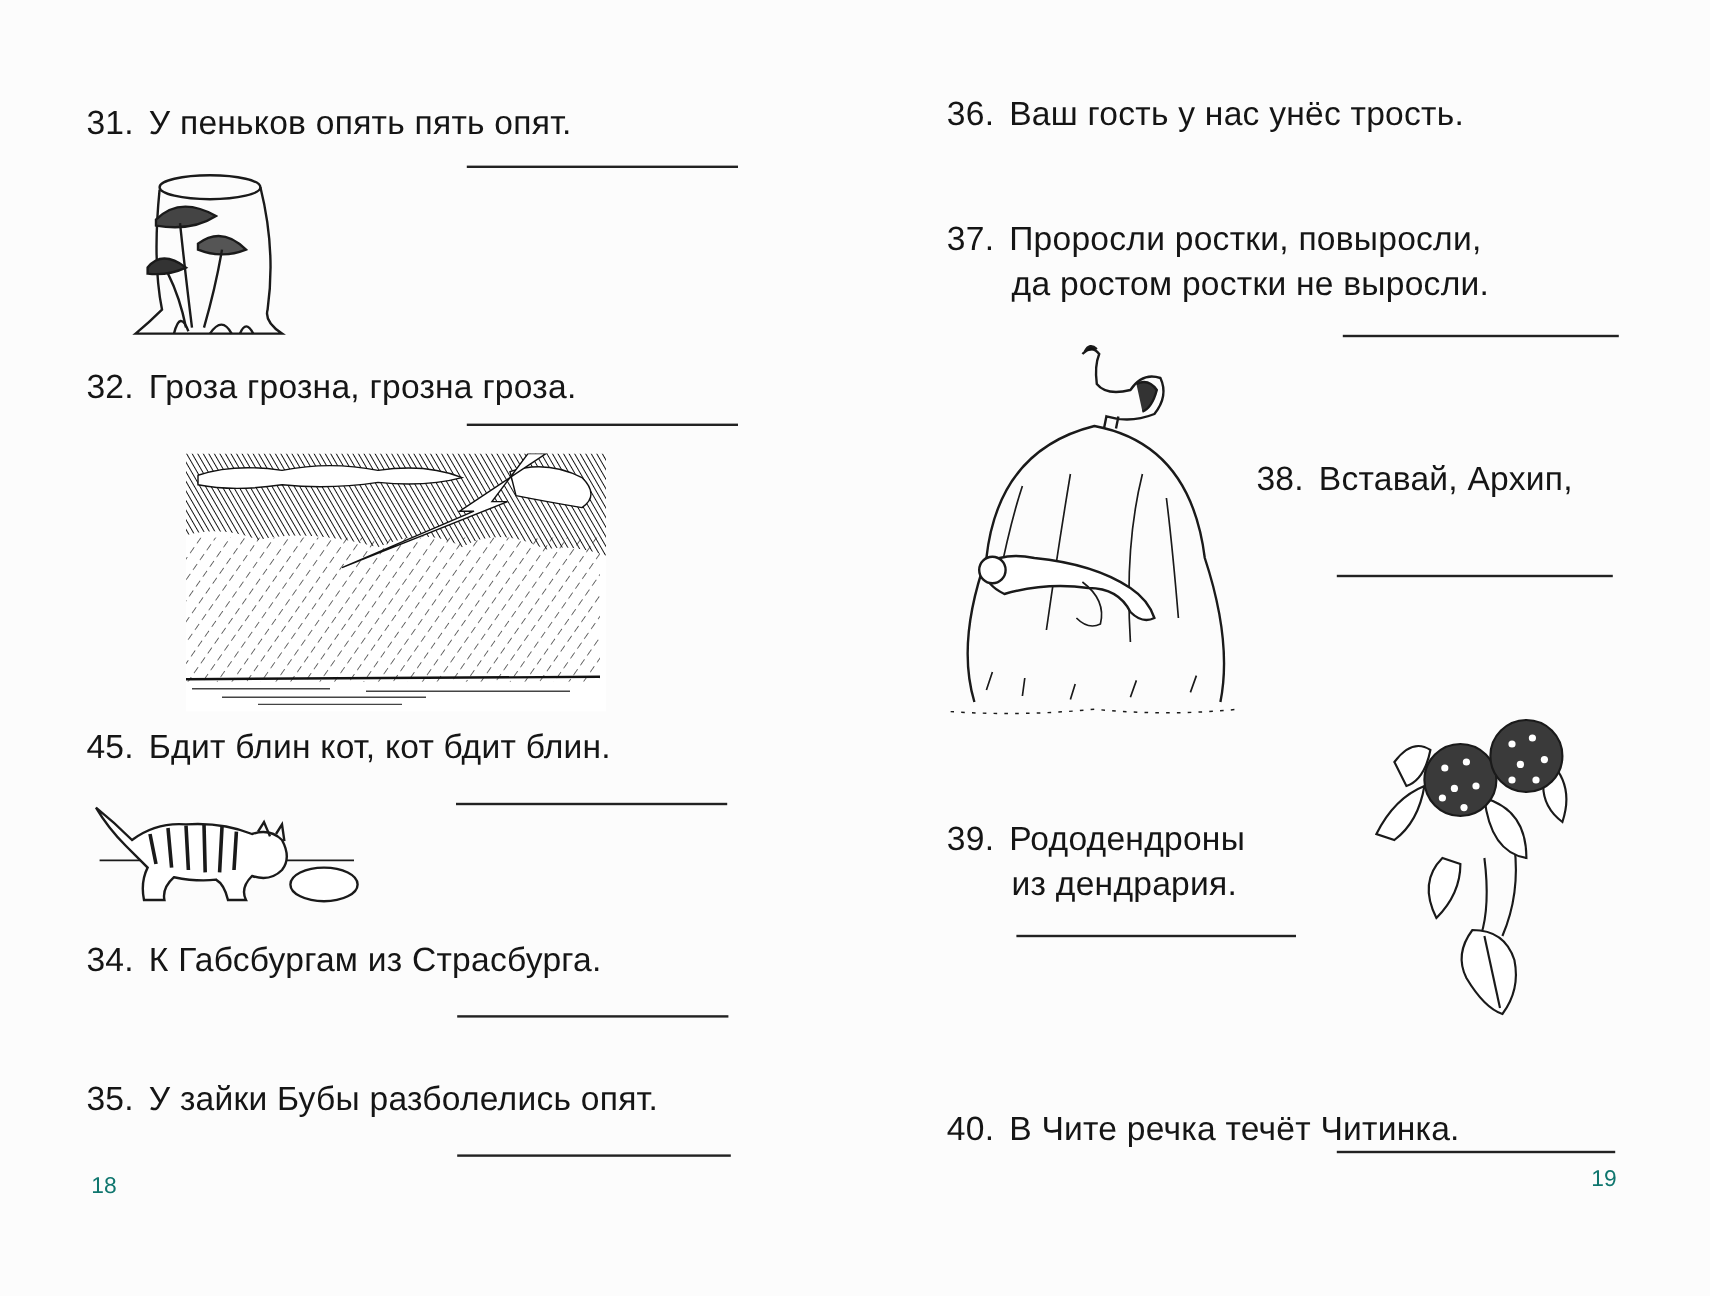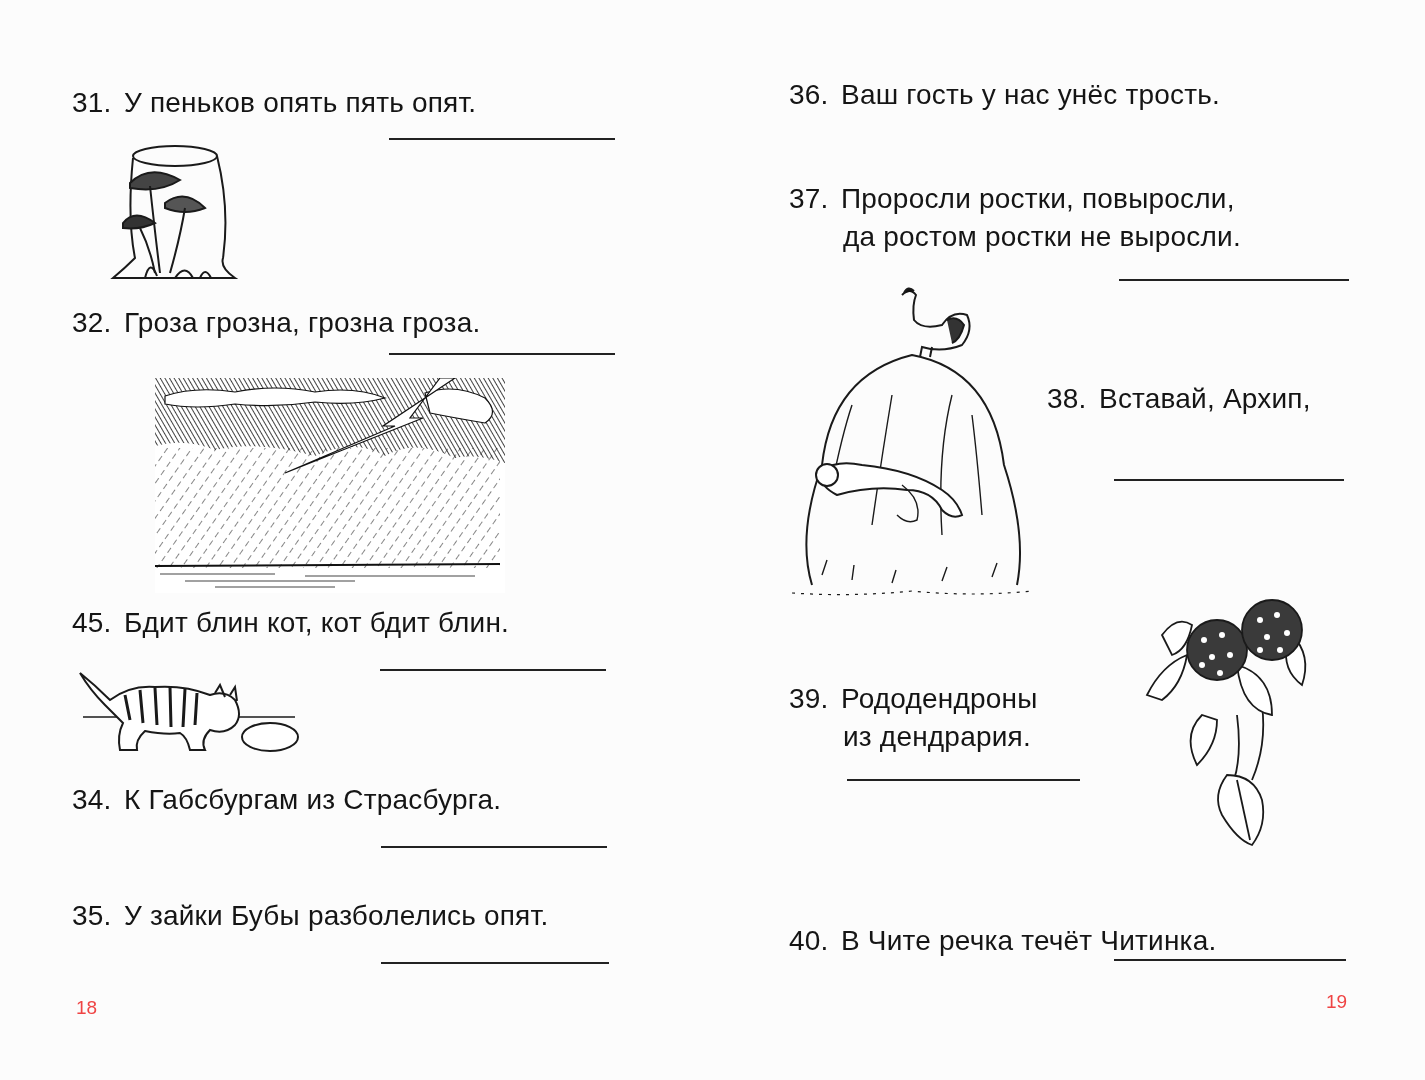--- a/index.html
+++ b/index.html
@@ -5,21 +5,21 @@
   html, body { margin:0; padding:0; }
   body { width:1425px; height:1080px; background:#fcfcfc; position:relative; overflow:hidden;
          font-family:"Liberation Sans", sans-serif; color:#151515; }
   .page { position:absolute; top:0; height:908px; }
   .page.left { left:0; width:712px; }
   .page.right { left:712px; width:713px; }
   .item { position:absolute; font-size:28px; line-height:38px; white-space:nowrap; letter-spacing:0.2px; }
   .item .num { display:inline-block; width:52px; }
   .item .cont { display:inline-block; padding-left:54px; }
   .rule { position:absolute; height:1.5px; background:#222; }
-  .pagenum { position:absolute; font-size:19px; color:#ef4444;margin-top:19px; }
+  .pagenum { position:absolute; font-size:19px; color:#0f766e; }
   svg { position:absolute; }
 </style>
 </head>
 <body>
 
 <div class="page left">
 
   <div class="item" style="left:72px;top:84px;">
     <span class="num">31.</span><span>У пеньков опять пять опят.</span>
   </div>

